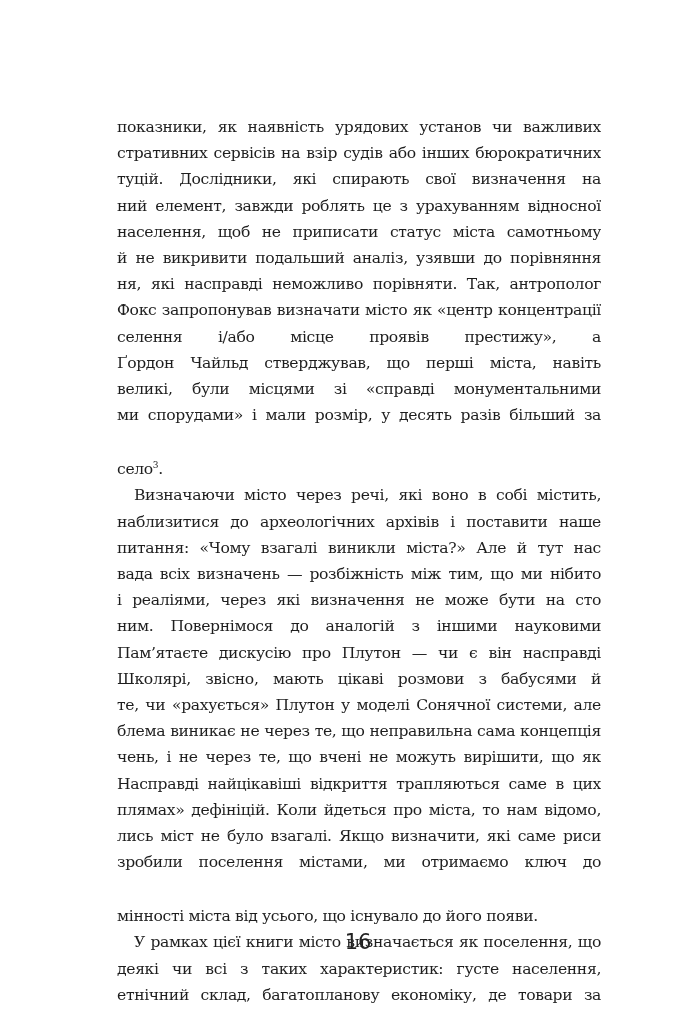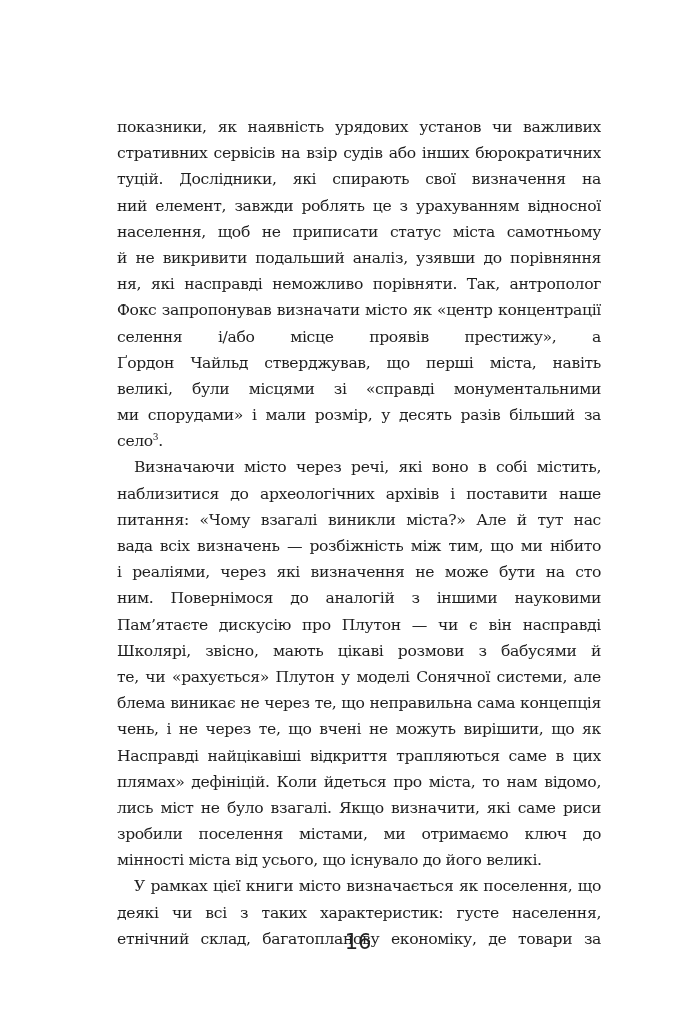--- a/index.html
+++ b/index.html
@@ -20,21 +20,21 @@
     }
     .line {
       display: block;
       white-space: nowrap;
       text-align: justify;
       text-align-last: justify;
       letter-spacing: -0.35px;
       height: 26.2px;
       overflow: visible;
     }
-    .line.last { text-align-last: left; }
+    .line.last { text-align-last: left; margin-top: 28px; }
     .line.indent { padding-left: 17px; }
     sup { font-size: 9px; line-height: 0; vertical-align: 6px; }
     .page-number {
       position: absolute;
       left: 0; width: 716px;
       top: 930px;
       text-align: center;
       font-family: "DejaVu Sans", "Liberation Sans", sans-serif;
       font-size: 21px;
       color: #222;
@@ -70,21 +70,21 @@
     <span class="line" style="white-space: normal; display: block; overflow: hidden;">ним. Повернімося до аналогій з іншими науковими дисциплінами.</span>
     <span class="line" style="white-space: normal; display: block; overflow: hidden;">Пам’ятаєте дискусію про Плутон — чи є він насправді планетою?</span>
     <span class="line" style="white-space: normal; display: block; overflow: hidden;">Школярі, звісно, мають цікаві розмови з бабусями й дідусями про</span>
     <span class="line" style="white-space: normal; display: block; overflow: hidden;">те, чи «рахується» Плутон у моделі Сонячної системи, але про-</span>
     <span class="line" style="white-space: normal; display: block; overflow: hidden;">блема виникає не через те, що неправильна сама концепція визна-</span>
     <span class="line" style="white-space: normal; display: block; overflow: hidden;">чень, і не через те, що вчені не можуть вирішити, що як називати.</span>
     <span class="line" style="white-space: normal; display: block; overflow: hidden;">Насправді найцікавіші відкриття трапляються саме в цих «білих</span>
     <span class="line" style="white-space: normal; display: block; overflow: hidden;">плямах» дефініцій. Коли йдеться про міста, то нам відомо, що ко-</span>
     <span class="line" style="white-space: normal; display: block; overflow: hidden;">лись міст не було взагалі. Якщо визначити, які саме риси згодом</span>
     <span class="line" style="white-space: normal; display: block; overflow: hidden;">зробили поселення містами, ми отримаємо ключ до розуміння від-</span>
-    <span class="line last">мінності міста від усього, що існувало до його великі.</span>
+    <span class="line last">мінності міста від усього, що існувало до його появи.</span>
   </div>
 
   <div>
     <span class="line indent" style="white-space: normal; display: block; overflow: hidden;">У рамках цієї книги місто визначається як поселення, що має</span>
     <span class="line" style="white-space: normal; display: block; overflow: hidden;">деякі чи всі з таких характеристик: густе населення, різноманітний</span>
     <span class="line" style="white-space: normal; display: block; overflow: hidden;">етнічний склад, багатопланову економіку, де товари за рясното­ю</span>
   </div>
 </div>
 
 <div class="page-number">16</div>

